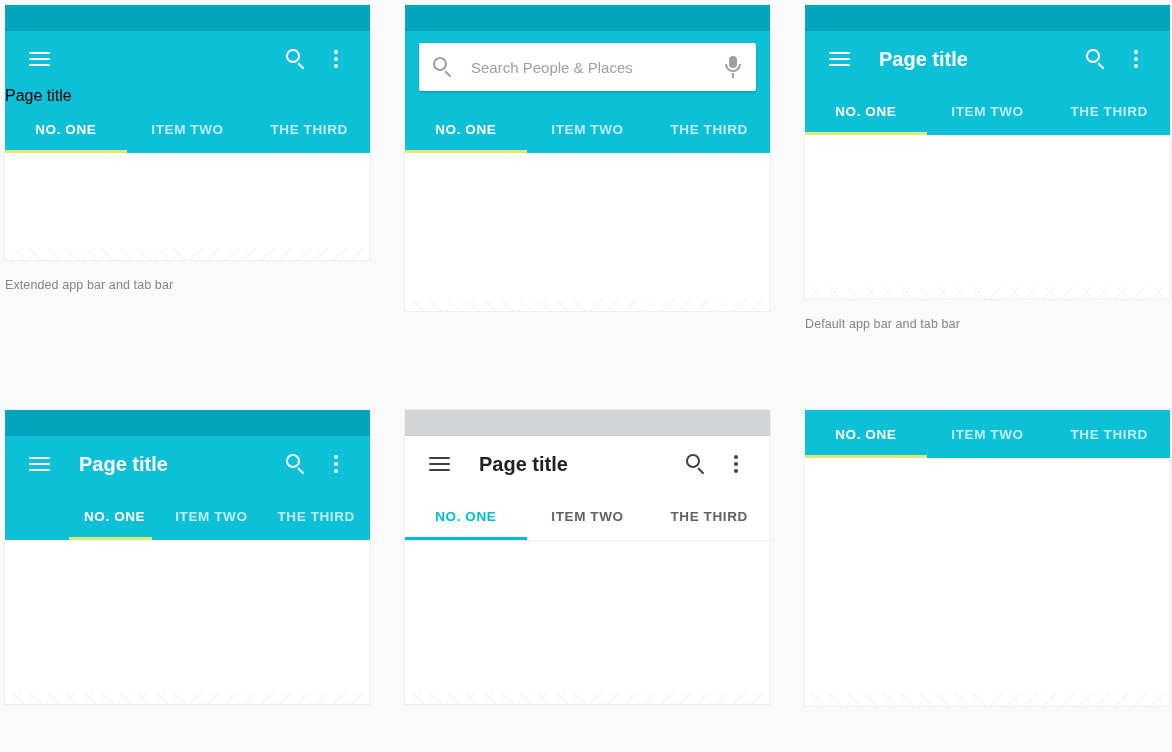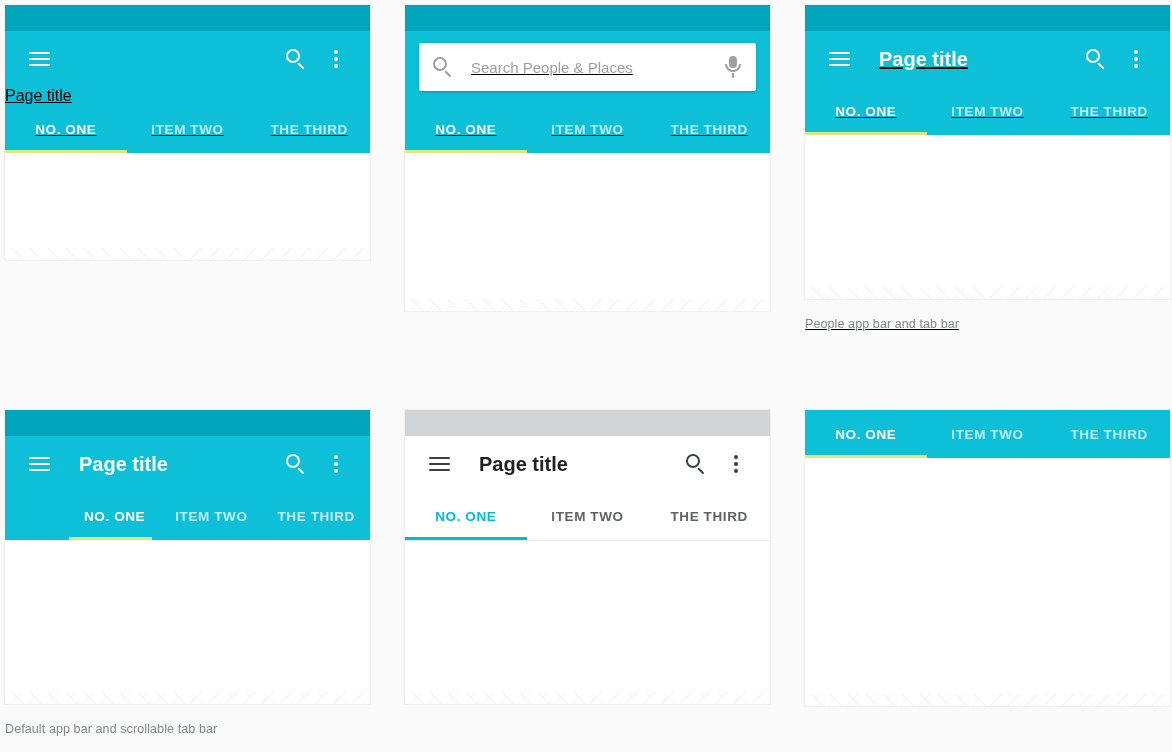--- a/index.html
+++ b/index.html
@@ -20,21 +20,21 @@
     height: 752px;
   }
 
   .cell {
     position: absolute;
     width: 365px;
   }
   .cell.c0 { left: 5px; }
   .cell.c1 { left: 405px; }
   .cell.c2 { left: 805px; }
-  .cell.r0 { top: 5px; text-decoration: underline; }
+  .cell.r0 { top: 5px; }
   .cell.r1 { top: 410px; }
 
   
   .card {
     position: relative;
     width: 365px;
     background: #ffffff;
     overflow: hidden;
   }
 
@@ -268,20 +268,21 @@
           <div class="tab active">NO. ONE</div>
           <div class="tab">ITEM TWO</div>
           <div class="tab">THE THIRD</div>
           <div class="indicator" style="left:0;width:33.333%"></div>
         </div>
       </div>
 
       <div class="sheet" style="height:95px"></div>
       <div class="torn"></div>
     </div>
+    <div class="caption">Extended app bar and tab bar</div>
   </div>
 
   <div class="cell c1 r0">
     <div class="card card-shadow">
       <div class="statusbar"></div>
 
       <div class="appbar">
         <div class="search-wrap">
           <div class="search-field">
             <span class="magnifier">
@@ -344,21 +345,21 @@
           <div class="tab active">NO. ONE</div>
           <div class="tab">ITEM TWO</div>
           <div class="tab">THE THIRD</div>
           <div class="indicator" style="left:0;width:33.333%"></div>
         </div>
       </div>
 
       <div class="sheet" style="height:152px"></div>
       <div class="torn"></div>
     </div>
-    <div class="caption">People app bar and tab bar</div>
+    <div class="caption">Default app bar and tab bar</div>
   </div>
 
   <div class="cell c0 r1">
     <div class="card card-shadow">
       <div class="statusbar"></div>
 
       <div class="appbar">
         <div class="bar-row">
           <div class="icon-btn">
             <span class="hamburger">
@@ -388,21 +389,20 @@
           <div class="tab active">NO. ONE</div>
           <div class="tab">ITEM TWO</div>
           <div class="tab">THE THIRD</div>
           <div class="indicator" style="left:64px;width:83px"></div>
         </div>
       </div>
 
       <div class="sheet" style="height:152px"></div>
       <div class="torn"></div>
     </div>
-    <div class="caption">Default app bar and scrollable tab bar</div>
   </div>
 
   <div class="cell c1 r1">
     <div class="card card-shadow dark grey-ico">
       <div class="statusbar grey"></div>
 
       <div class="appbar" style="background:#ffffff">
         <div class="bar-row">
           <div class="icon-btn">
             <span class="hamburger">

